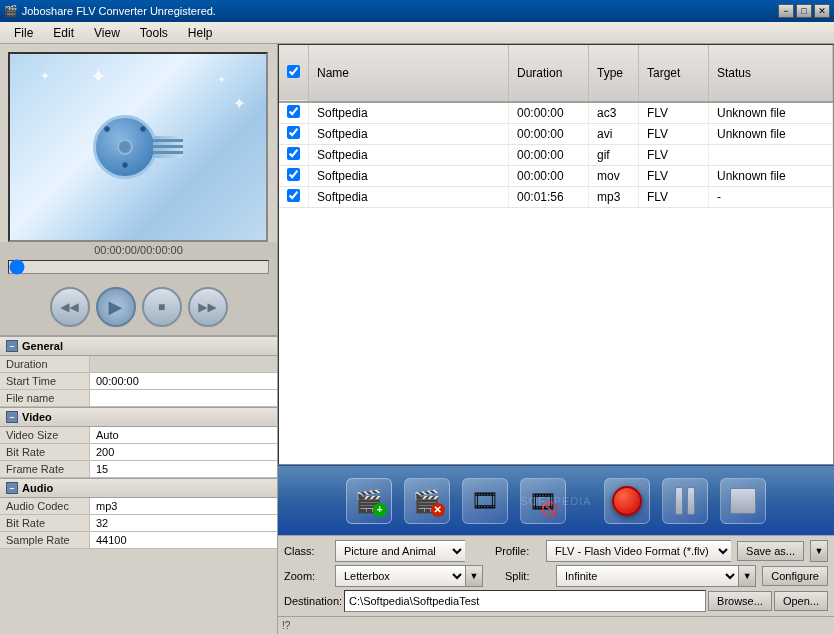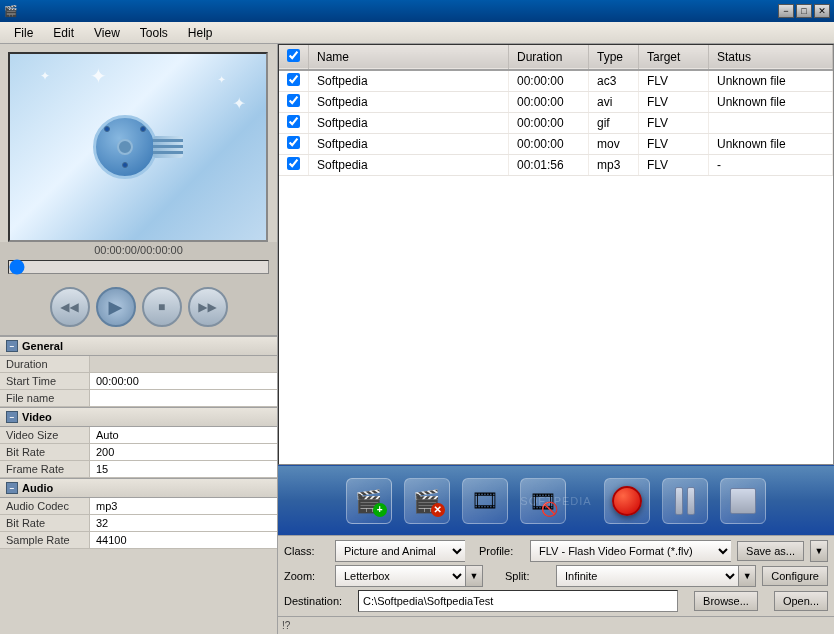--- a/index.html
+++ b/index.html
@@ -193,21 +193,21 @@
     #file-table {
       width: 100%;
       border-collapse: collapse;
       font-size: 12px;
     }
     #file-table thead tr {
       background: linear-gradient(to bottom, #e8e4e0, #d0ccc8);
       border-bottom: 2px solid #a0a0a0;
     }
     #file-table th {
-      padding: 4px 8px;
+      padding: 20px 8px;
       text-align: left;
       font-weight: normal;
       border-right: 1px solid #c0bcb8;
       font-size: 12px;
       white-space: nowrap;
     }
     #file-table td {
       padding: 2px 8px;
       border-bottom: 1px solid #e8e4e0;
       border-right: 1px solid #f0ece8;
@@ -278,21 +278,21 @@
       background: linear-gradient(to bottom, #e8e4e0, #c8c4bc);
       border: 1px solid #888;
       font-size: 11px;
       padding: 0 8px;
       cursor: pointer;
       white-space: nowrap;
     }
     .dest-row {
       display: flex;
       align-items: center;
-      gap: 16px;
+      gap: 2px;
     }
     .dest-input {
       flex: 1;
       height: 22px;
       border: 1px inset #888;
       background: white;
       font-size: 11px;
       padding: 4px 4px;
     }
     .watermark-text {
@@ -339,20 +339,21 @@
       font-size: 10px;
       color: #444;
     }
   </style>
 </head>
 <body>
 
 <div id="titlebar">
   <div id="titlebar-left">
     <span>🎬</span>
+    <span>Joboshare FLV Converter Unregistered.</span>
   </div>
   <div id="titlebar-controls">
     <div class="title-btn">−</div>
     <div class="title-btn">□</div>
     <div class="title-btn">✕</div>
   </div>
 </div>
 
 <div id="menubar">
   <span class="menu-item">File</span>
@@ -619,21 +620,21 @@
     <div id="bottom-controls">
 
       <div class="bottom-row">
         <span class="bottom-label">Class:</span>
         <div class="select-with-arrow">
           <select class="select-main">
             <option>Picture and Animal</option>
           </select>
         </div>
 
-        <span class="bottom-label" style="margin-left:8px;">Profile:</span>
+        <span class="bottom-label" style="margin-left:24px;">Profile:</span>
         <div class="select-with-arrow" style="flex:1;">
           <select class="select-main" style="flex:1;min-width:180px;">
             <option>FLV - Flash Video Format  (*.flv)</option>
           </select>
         </div>
 
         <button class="bottom-btn">Save as...</button>
         <div class="select-arrow-btn">▼</div>
       </div>
 

